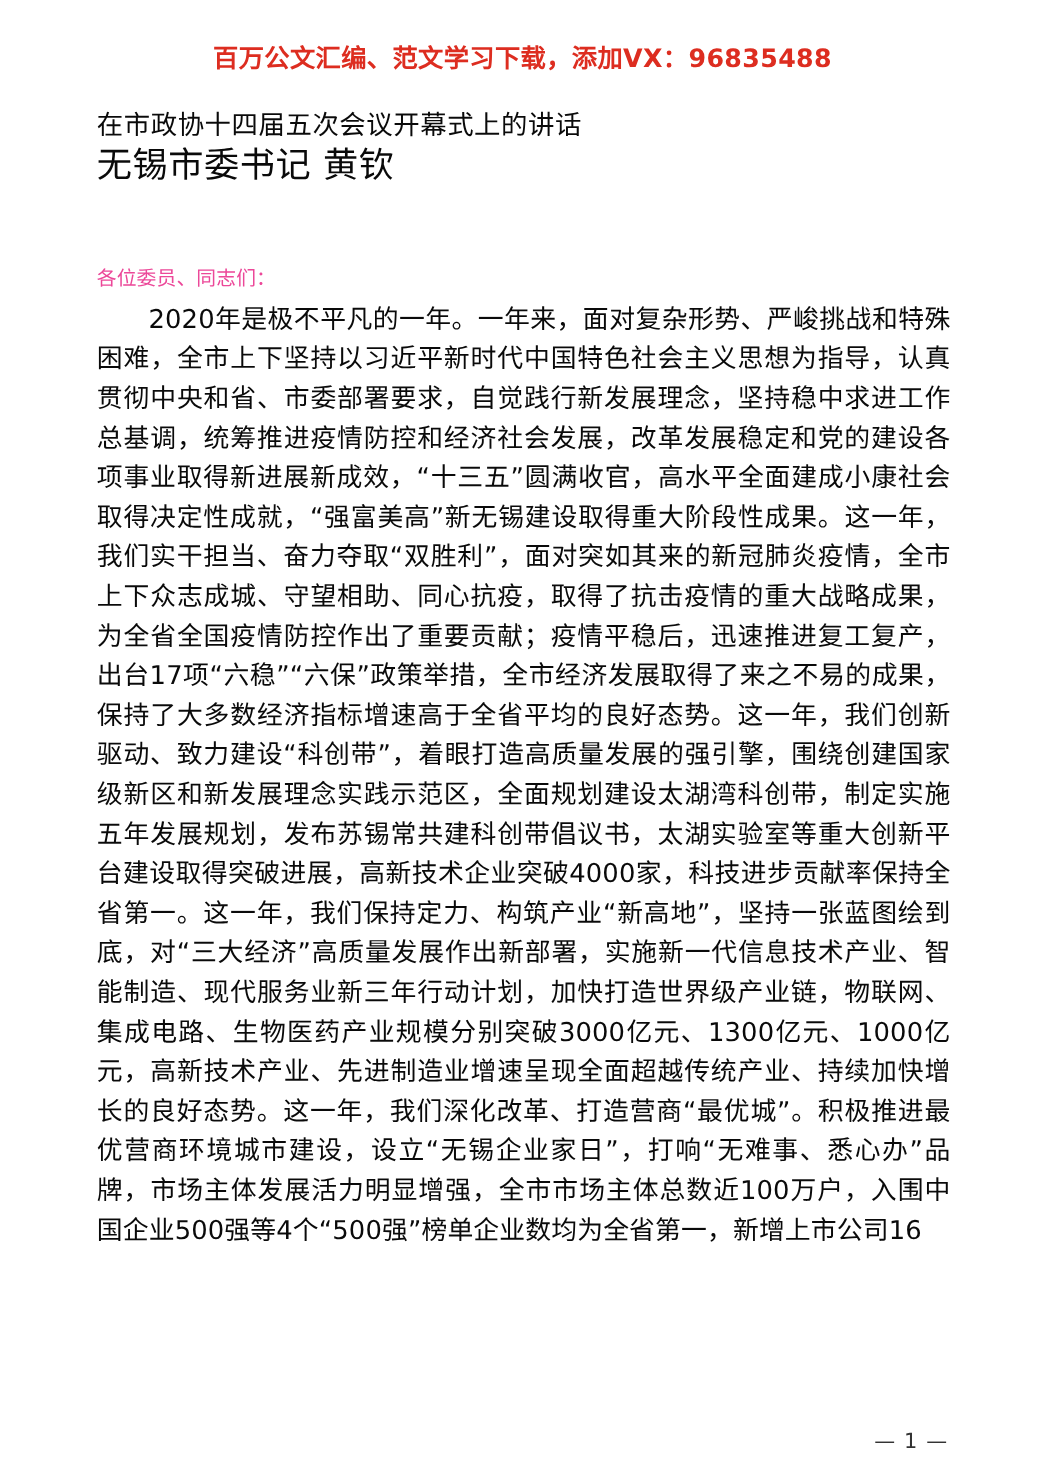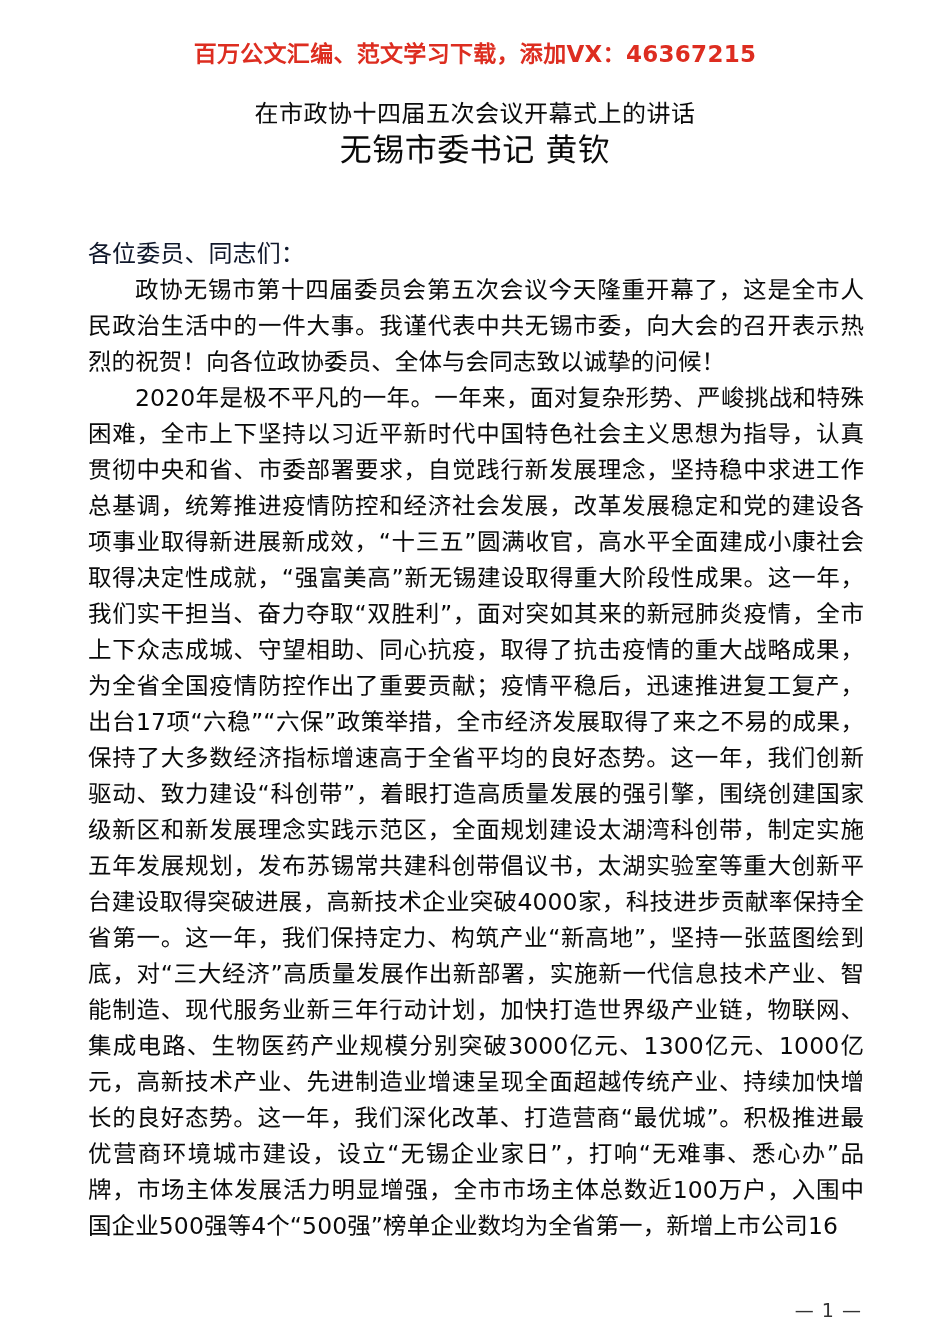--- a/index.html
+++ b/index.html
@@ -43,21 +43,21 @@
     line-height: 1.25;
     white-space: nowrap;
   }
 
   
   .title-block {
     position: absolute;
     left: 88px;
     top: 96px;
     width: 774px;
-    text-align: center;
+    text-align: left;
   }
 
   .doc-title {
     font-size: 24px;
     font-weight: 400;
     line-height: 36px;
     letter-spacing: 0.5px;
     color: #0a0a0a;
   }
 
@@ -79,27 +79,27 @@
 
   
   .doc-body {
     position: absolute;
     left: 88px;
     top: 236px;
     width: 776px;
   }
 
   .salutation {
-    font-size: 24px;
+    font-size: 18px;
     line-height: 36px;
     letter-spacing: 0.1px;
     margin: 0 0 0 0;
     text-align: justify;
     text-align-last: left;
-    color: #0f172a;
+    color: #ec4899;
   }
 
   .para {
     font-size: 23.5px;
     line-height: 36px;
     letter-spacing: 0.1px;
     margin: 0;
     text-indent: 2em;
     text-align: justify;
     text-align-last: left;
@@ -120,29 +120,28 @@
     color: #333333;
     letter-spacing: 1px;
   }
 </style>
 </head>
 <body>
 
 <div class="page">
 
   <div class="promo-banner">
-    <span class="promo-text">百万公文汇编、范文学习下载，添加VX：46367215</span>
+    <span class="promo-text">百万公文汇编、范文学习下载，添加VX：96835488</span>
   </div>
 
   <div class="title-block">
     <div class="doc-title">在市政协十四届五次会议开幕式上的讲话</div>
     <div class="doc-subtitle">无锡市委书记 黄钦</div>
   </div>
 
   <div class="doc-body">
     <p class="salutation">各位委员、同志们：</p>
-    <p class="para">政协无锡市第十四届委员会第五次会议今天隆重开幕了，这是全市人民政治生活中的一件大事。我谨代表中共无锡市委，向大会的召开表示热烈的祝贺！向各位政协委员、全体与会同志致以诚挚的问候！</p>
     <p class="para">2020年是极不平凡的一年。一年来，面对复杂形势、严峻挑战和特殊困难，全市上下坚持以习近平新时代中国特色社会主义思想为指导，认真贯彻中央和省、市委部署要求，自觉践行新发展理念，坚持稳中求进工作总基调，统筹推进疫情防控和经济社会发展，改革发展稳定和党的建设各项事业取得新进展新成效，“十三五”圆满收官，高水平全面建成小康社会取得决定性成就，“强富美高”新无锡建设取得重大阶段性成果。这一年，我们实干担当、奋力夺取“双胜利”，面对突如其来的新冠肺炎疫情，全市上下众志成城、守望相助、同心抗疫，取得了抗击疫情的重大战略成果，为全省全国疫情防控作出了重要贡献；疫情平稳后，迅速推进复工复产，出台17项“六稳”“六保”政策举措，全市经济发展取得了来之不易的成果，保持了大多数经济指标增速高于全省平均的良好态势。这一年，我们创新驱动、致力建设“科创带”，着眼打造高质量发展的强引擎，围绕创建国家级新区和新发展理念实践示范区，全面规划建设太湖湾科创带，制定实施五年发展规划，发布苏锡常共建科创带倡议书，太湖实验室等重大创新平台建设取得突破进展，高新技术企业突破4000家，科技进步贡献率保持全省第一。这一年，我们保持定力、构筑产业“新高地”，坚持一张蓝图绘到底，对“三大经济”高质量发展作出新部署，实施新一代信息技术产业、智能制造、现代服务业新三年行动计划，加快打造世界级产业链，物联网、集成电路、生物医药产业规模分别突破3000亿元、1300亿元、1000亿元，高新技术产业、先进制造业增速呈现全面超越传统产业、持续加快增长的良好态势。这一年，我们深化改革、打造营商“最优城”。积极推进最优营商环境城市建设，设立“无锡企业家日”，打响“无难事、悉心办”品牌，市场主体发展活力明显增强，全市市场主体总数近100万户，入围中国企业500强等4个“500强”榜单企业数均为全省第一，新增上市公司16</p>
   </div>
 
   <div class="page-footer">— 1 —</div>
 
 </div>
 
 </body></html>

